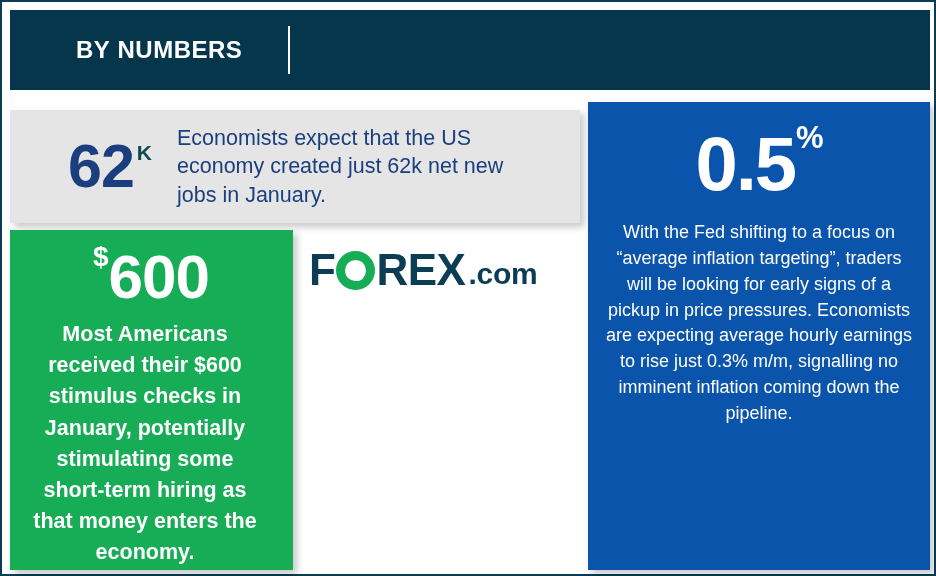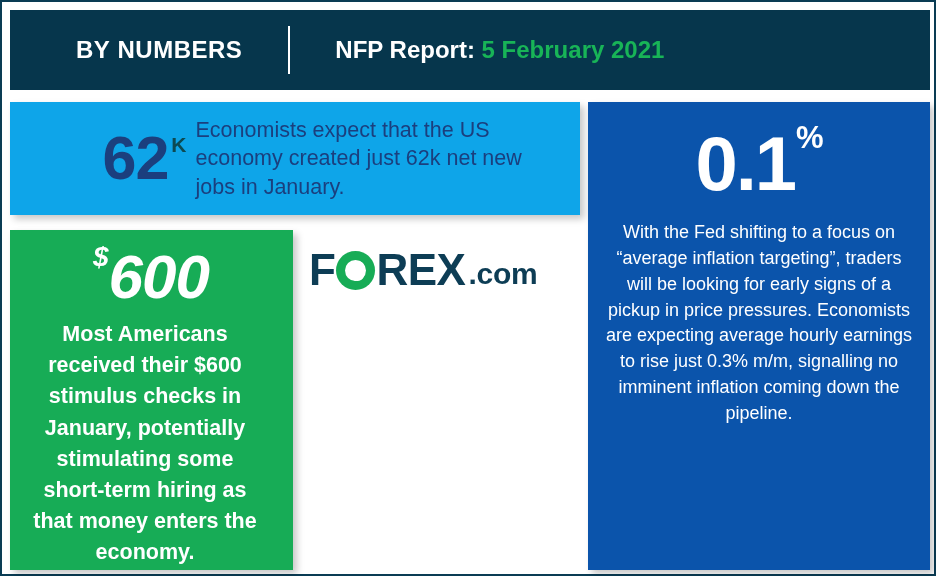--- a/index.html
+++ b/index.html
@@ -68,27 +68,26 @@
     position: absolute;
     box-sizing: border-box;
   }
   .panel-shadow {
     box-shadow: 4px 4px 7px rgba(0,0,0,0.22);
   }
 
   
   #panel-62k {
     left: 8px;
-    top: 100px;
+    top: 108px;
     width: 570px;
     height: 113px;
-    background: #0ea5e9;
+    background: #e5e5e5;
     display: flex;
     align-items: center;
-    justify-content: center;
   }
   .stat-62k-number {
     color: #1b3f7e;
     font-size: 61px;
     font-weight: 700;
     line-height: 1;
     margin-left: 58px;
     letter-spacing: -1px;
   }
   .stat-62k-number .sup-k {
@@ -98,41 +97,40 @@
     vertical-align: super;
     position: relative;
     top: -6px;
     left: 3px;
     letter-spacing: 0;
   }
   .stat-62k-text {
     color: #1b3f7e;
     font-size: 21.5px;
     line-height: 1.33;
-    margin-left: 12px;
+    margin-left: 28px;
     max-width: 350px;
   }
 
   
   #panel-600 {
     left: 8px;
     top: 228px;
     width: 283px;
     height: 340px;
     background: #17ac56;
     text-align: center;
     padding-top: 14px;
   }
   .stat-600-number {
     color: #ffffff;
     font-size: 62px;
     font-weight: 700;
     line-height: 1.05;
     letter-spacing: -1px;
-    font-style: italic;
   }
   .stat-600-number .sup-dollar {
     font-size: 28px;
     font-weight: 700;
     vertical-align: super;
     position: relative;
     top: -10px;
     right: 1px;
   }
   .stat-600-text {
@@ -277,24 +275,20 @@
 <body>
 
 <div id="infographic">
 
   <div class="header-bar">
     <div class="header-by-numbers">
       <span class="lighter">BY</span>
       <span>NUMBERS</span>
     </div>
     <div class="header-divider"></div>
-    <div class="header-report">
-      <span>NFP Report:</span>
-      <span class="date">5 February 2021</span>
-    </div>
   </div>
 
   <div class="panel panel-shadow" id="panel-62k">
     <div class="stat-62k-number">
       <span>62</span><span class="sup-k">K</span>
     </div>
     <div class="stat-62k-text">Economists expect that the US economy created just 62k net new jobs in January.</div>
   </div>
 
   <div class="panel panel-shadow" id="panel-600">
@@ -313,18 +307,18 @@
         <span class="logo-euro">€</span>
       </span>
       <span class="logo-letter">REX</span>
       <span class="logo-dotcom">.com</span>
     </div>
   </div>
 
 
   <div class="panel panel-shadow" id="panel-03">
     <div class="stat-03-number">
-      <span>0.1</span><span class="sup-pct">%</span>
+      <span>0.5</span><span class="sup-pct">%</span>
     </div>
     <div class="stat-03-text">With the Fed shifting to a focus on “average inflation targeting”, traders will be looking for early signs of a pickup in price pressures. Economists are expecting average hourly earnings to rise just 0.3% m/m, signalling no imminent inflation coming down the pipeline.</div>
   </div>
 
 </div>
 
 </body></html>

